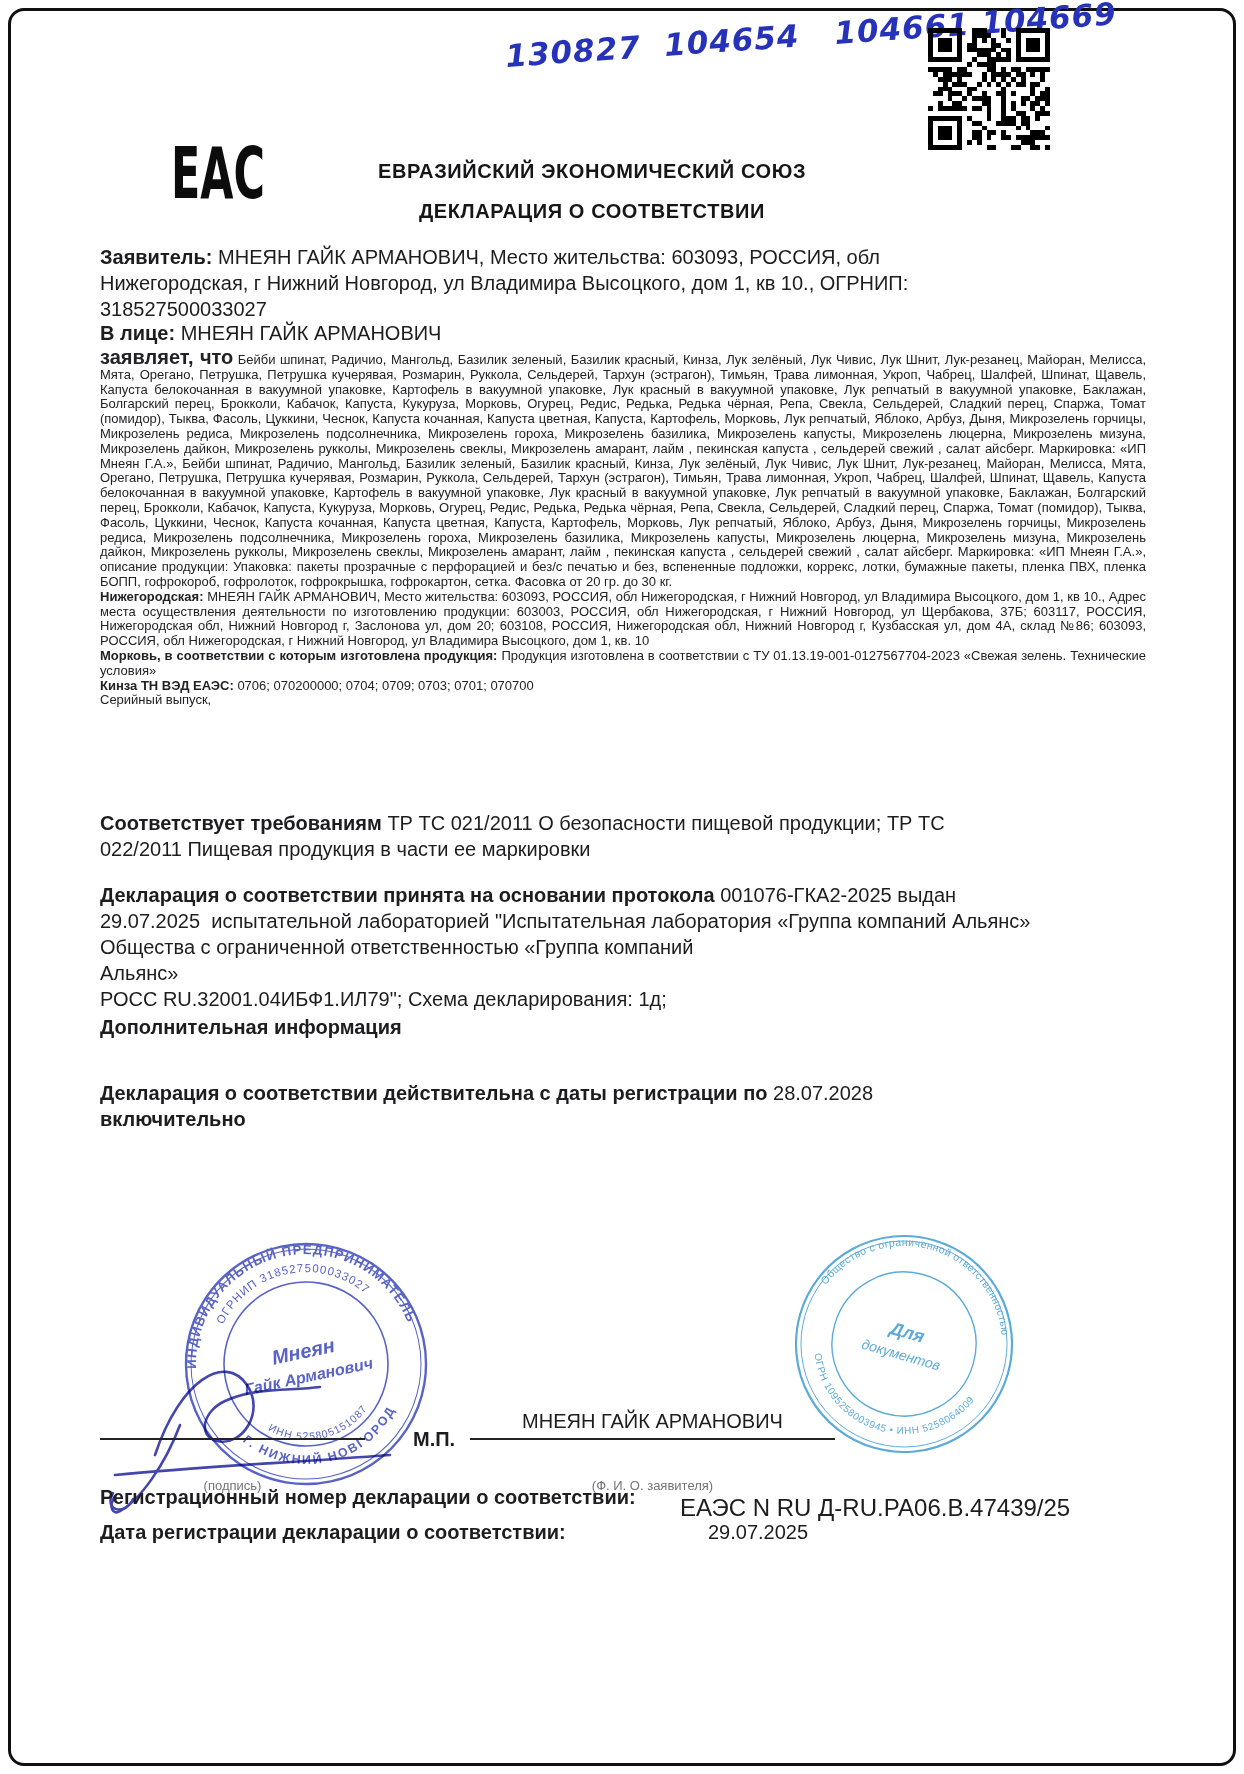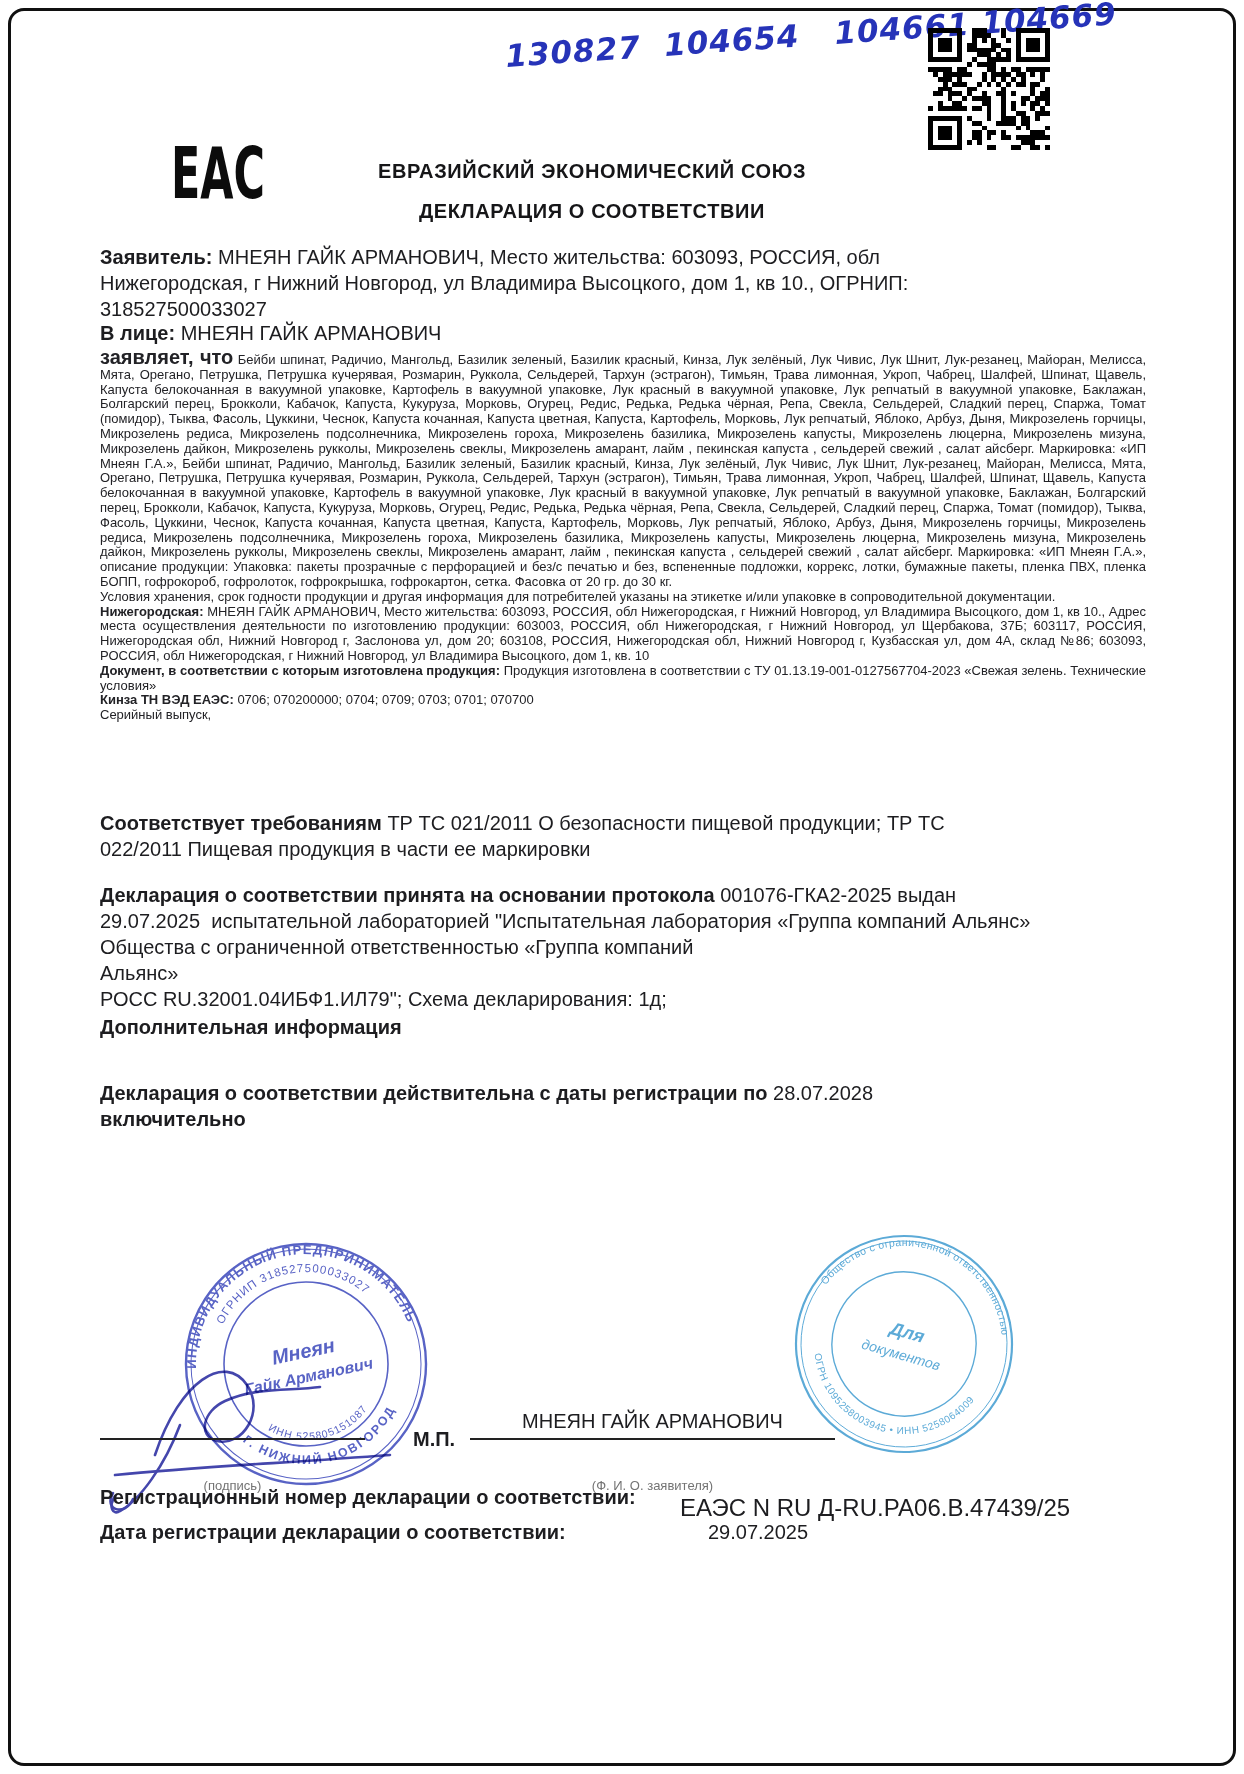--- a/index.html
+++ b/index.html
@@ -390,27 +390,26 @@
   <div class="para" style="top:320px">
     <span class="b">В лице:</span>
     <span>МНЕЯН ГАЙК АРМАНОВИЧ</span>
   </div>
 
   <div class="smallflow">
     <p>
       <span class="lead-big">заявляет, что</span>
       <span>Бейби шпинат, Радичио, Мангольд, Базилик зеленый, Базилик красный, Кинза, Лук зелёный, Лук Чивис, Лук Шнит, Лук-резанец, Майоран, Мелисса, Мята, Орегано, Петрушка, Петрушка кучерявая, Розмарин, Руккола, Сельдерей, Тархун (эстрагон), Тимьян, Трава лимонная, Укроп, Чабрец, Шалфей, Шпинат, Щавель, Капуста белокочанная в вакуумной упаковке, Картофель в вакуумной упаковке, Лук красный в вакуумной упаковке, Лук репчатый в вакуумной упаковке, Баклажан, Болгарский перец, Брокколи, Кабачок, Капуста, Кукуруза, Морковь, Огурец, Редис, Редька, Редька чёрная, Репа, Свекла, Сельдерей, Сладкий перец, Спаржа, Томат (помидор), Тыква, Фасоль, Цуккини, Чеснок, Капуста кочанная, Капуста цветная, Капуста, Картофель, Морковь, Лук репчатый, Яблоко, Арбуз, Дыня, Микрозелень горчицы, Микрозелень редиса, Микрозелень подсолнечника, Микрозелень гороха, Микрозелень базилика, Микрозелень капусты, Микрозелень люцерна, Микрозелень мизуна, Микрозелень дайкон, Микрозелень рукколы, Микрозелень свеклы, Микрозелень амарант, лайм , пекинская капуста , сельдерей свежий , салат айсберг. Маркировка: «ИП Мнеян Г.А.», Бейби шпинат, Радичио, Мангольд, Базилик зеленый, Базилик красный, Кинза, Лук зелёный, Лук Чивис, Лук Шнит, Лук-резанец, Майоран, Мелисса, Мята, Орегано, Петрушка, Петрушка кучерявая, Розмарин, Руккола, Сельдерей, Тархун (эстрагон), Тимьян, Трава лимонная, Укроп, Чабрец, Шалфей, Шпинат, Щавель, Капуста белокочанная в вакуумной упаковке, Картофель в вакуумной упаковке, Лук красный в вакуумной упаковке, Лук репчатый в вакуумной упаковке, Баклажан, Болгарский перец, Брокколи, Кабачок, Капуста, Кукуруза, Морковь, Огурец, Редис, Редька, Редька чёрная, Репа, Свекла, Сельдерей, Сладкий перец, Спаржа, Томат (помидор), Тыква, Фасоль, Цуккини, Чеснок, Капуста кочанная, Капуста цветная, Капуста, Картофель, Морковь, Лук репчатый, Яблоко, Арбуз, Дыня, Микрозелень горчицы, Микрозелень редиса, Микрозелень подсолнечника, Микрозелень гороха, Микрозелень базилика, Микрозелень капусты, Микрозелень люцерна, Микрозелень мизуна, Микрозелень дайкон, Микрозелень рукколы, Микрозелень свеклы, Микрозелень амарант, лайм , пекинская капуста , сельдерей свежий , салат айсберг. Маркировка: «ИП Мнеян Г.А.», описание продукции: Упаковка: пакеты прозрачные с перфорацией и без/с печатью и без, вспененные подложки, коррекс, лотки, бумажные пакеты, пленка ПВХ, пленка БОПП, гофрокороб, гофролоток, гофрокрышка, гофрокартон, сетка. Фасовка от 20 гр. до 30 кг.</span>
     </p>
-    <p>Условия хранения, срок годности продукции и другая информация для потребителей указаны на этикетке и/или упаковке в сопроводительной документации.</p>
     <p>
       <span class="b">Нижегородская:</span>
       <span>МНЕЯН ГАЙК АРМАНОВИЧ, Место жительства: 603093, РОССИЯ, обл Нижегородская, г Нижний Новгород, ул Владимира Высоцкого, дом 1, кв 10., Адрес места осуществления деятельности по изготовлению продукции: 603003, РОССИЯ, обл Нижегородская, г Нижний Новгород, ул Щербакова, 37Б; 603117, РОССИЯ, Нижегородская обл, Нижний Новгород г, Заслонова ул, дом 20; 603108, РОССИЯ, Нижегородская обл, Нижний Новгород г, Кузбасская ул, дом 4А, склад №86; 603093, РОССИЯ, обл Нижегородская, г Нижний Новгород, ул Владимира Высоцкого, дом 1, кв. 10</span>
     </p>
     <p>
-      <span class="b">Документ, в соответствии с которым изготовлена продукция:</span>
+      <span class="b">Морковь, в соответствии с которым изготовлена продукция:</span>
       <span>Продукция изготовлена в соответствии с ТУ 01.13.19-001-0127567704-2023 «Свежая зелень. Технические условия»</span>
     </p>
     <p>
       <span class="b">Кинза ТН ВЭД ЕАЭС:</span>
       <span>0706; 070200000; 0704; 0709; 0703; 0701; 070700</span>
     </p>
     <p>Серийный выпуск,</p>
   </div>
 
   <div class="para" style="top:810px">

